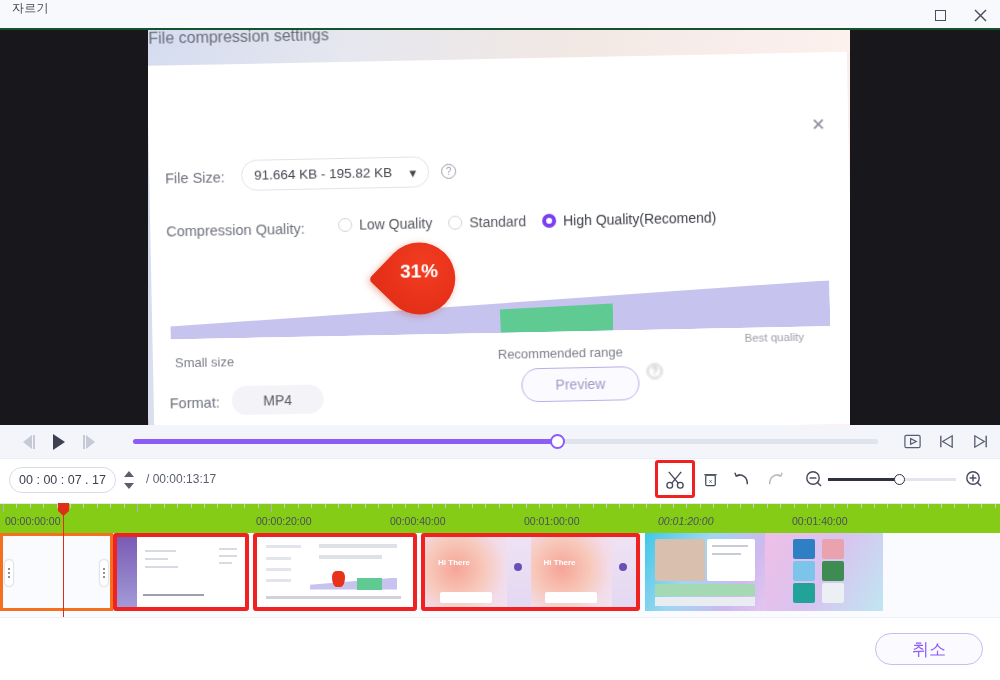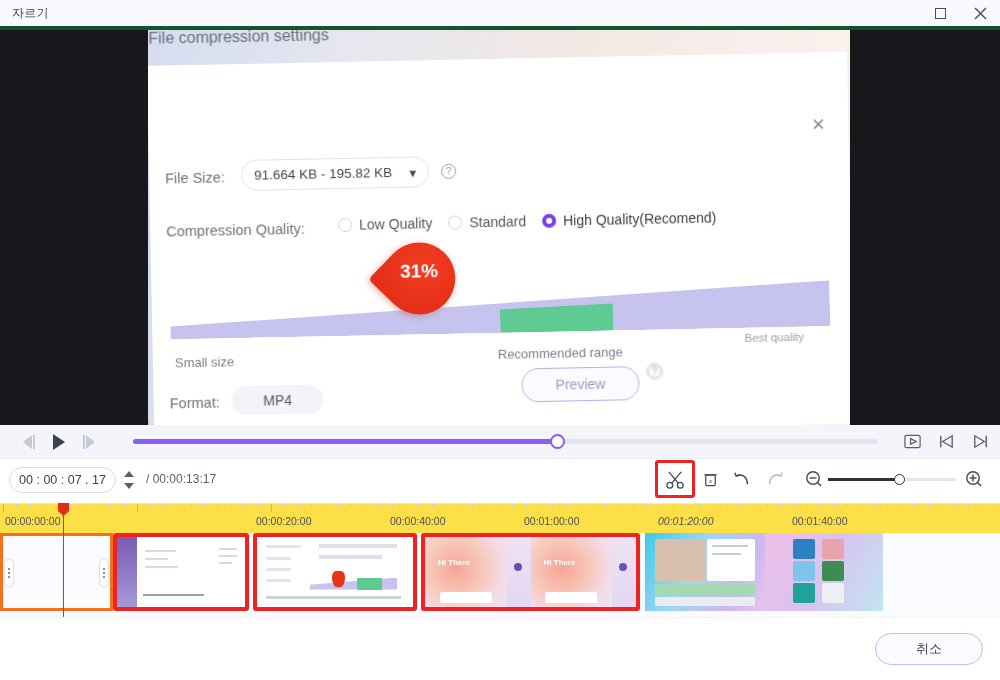--- a/index.html
+++ b/index.html
@@ -7,22 +7,22 @@
     width: 1000px; height: 680px;
     font-family: "Liberation Sans", sans-serif;
     background: #ffffff;
     overflow: hidden;
   }
   #app { position: relative; width: 1000px; height: 680px; background:#fff; }
 
   
   .titlebar {
     position: absolute; left:0; top:0; width:1000px; height:30px;
-    background:#f8f9fc; border-bottom:4px solid #14532d;
-    display:flex; align-items:center;
+    background:#f8f9fc; border-bottom:2px solid #14532d;
+    display:flex; align-items:flex-start;
   }
   .titlebar-text {
     margin-left:12px; font-size:12px; color:#3b3f4c; letter-spacing:.2px;
   }
   .titlebar-spacer { flex:1; }
   .win-btn {
     width:40px; height:30px; display:flex; align-items:center; justify-content:center;
     color:#4a4f5c;
   }
   .sq { width:11px; height:11px; border:1.4px solid #4a4f5c; }
@@ -187,21 +187,21 @@
   }
   .zoom-fill { position:absolute; left:0; top:0; width:72px; height:3px; background:#2f3340; }
   .zoom-handle {
     position:absolute; left:66px; top:-4px; width:11px; height:11px; border-radius:50%;
     background:#fff; border:1.8px solid #2f3340;
   }
 
   
   .ruler {
     position:absolute; left:0; top:503px; width:1000px; height:30px;
-    background:#fde047; border-top:1px solid #e5e8f0;
+    background:#84cc16; border-top:1px solid #e5e8f0;
   }
   .tick { position:absolute; top:0; width:1px; background:#c9cdda; }
   .tick.major { height:8px; background:#aeb3c4; }
   .tick.minor { height:4px; }
   .tlabel {
     position:absolute; top:11px; font-size:10.5px; color:#4a4f5c; white-space:nowrap;
   }
   .strip {
     position:absolute; left:0; top:533px; width:1000px; height:84px;
     background:#fafbfe;
@@ -247,21 +247,21 @@
     position:absolute; left:0; top:617px; width:1000px; height:63px; background:#fff;
     border-top:1px solid #f0f1f6;
   }
   .btn-ok {
     position:absolute; left:755px; top:633px; width:108px; height:32px;
     background:#a78bfa; border-radius:16px; color:#fff; font-size:13.5px;
     display:flex; align-items:center; justify-content:center;
   }
   .btn-cancel {
     position:absolute; left:875px; top:633px; width:108px; height:32px;
-    background:#fbfaff; border:1px solid #c7bdf0; border-radius:16px; color:#404040; font-size:13px;
+    background:#fbfaff; border:1px solid #c7bdf0; border-radius:16px; color:#8b5cf6; font-size:17px;
     display:flex; align-items:center; justify-content:center;
   }
   .dim { opacity:.38; }
 </style>
 </head>
 <body>
 
 <div id="app">
 
   <div class="titlebar">

